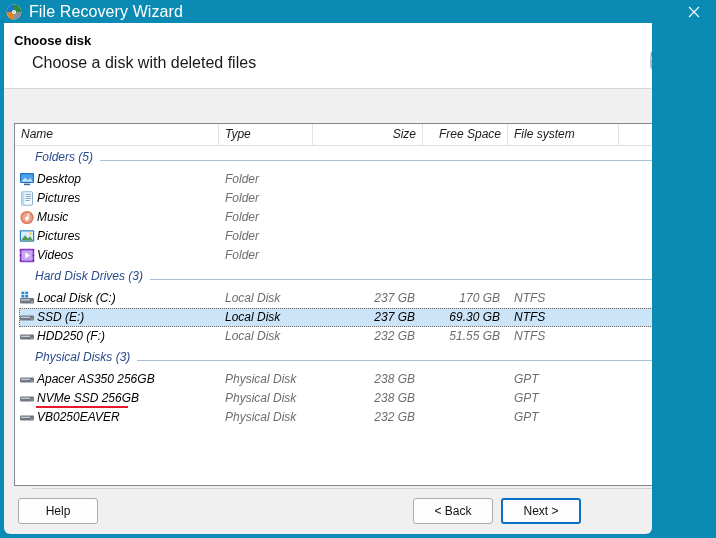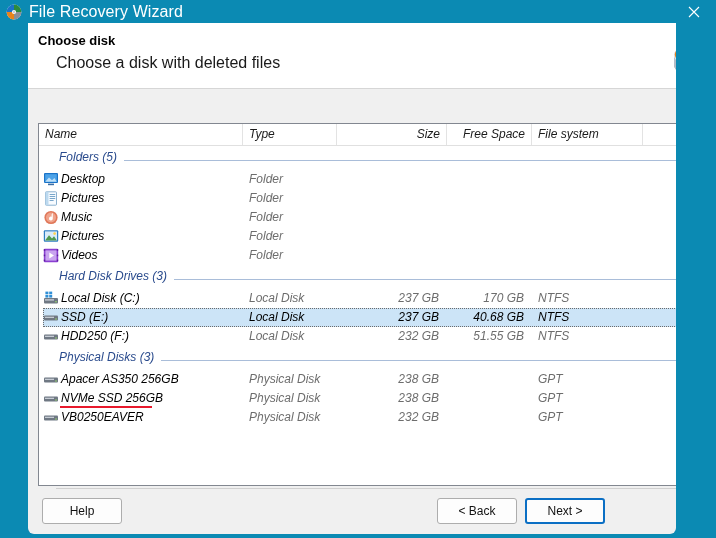--- a/index.html
+++ b/index.html
@@ -37,21 +37,20 @@
     cursor:default;
   }
   #close-btn svg { display:block; }
 
   
   #dialog {
     position:absolute; left:4px; top:23px; width:648px; height:511px;
     background:#0369a1;
     border-bottom-left-radius:6px; border-bottom-right-radius:6px;
     overflow:hidden;
-    margin-left:24px;
   }
 
   
   #header {
     position:absolute; left:0; top:0; width:708px; height:65px;
     background:#ffffff;
   }
   #header-title {
     position:absolute; left:10px; top:10px;
     font-size:13px; font-weight:bold; color:#000;
@@ -341,21 +340,21 @@
             <div class="row selected">
               <div class="row-sel-bg"></div>
               <span class="row-icon"><svg width="16" height="15" viewBox="0 0 16 15">
                   <rect x="1" y="5.6" width="14" height="5" rx="1" fill="#6f7883"></rect>
                   <rect x="2" y="6.7" width="9" height="1.3" fill="#c6ccd4"></rect>
                   <circle cx="13" cy="9.1" r="0.75" fill="#9ee06a"></circle>
                 </svg></span>
               <span class="cell-name">SSD (E:)</span>
               <span class="cell" style="left: 204px; width: 86px; padding-left: 6px;">Local Disk</span>
               <span class="cell num" style="left: 298px; width: 102px;">237 GB</span>
-              <span class="cell num" style="left: 408px; width: 77px;">40.68 GB</span>
+              <span class="cell num" style="left: 408px; width: 77px;">69.30 GB</span>
               <span class="cell" style="left: 493px; width: 103px; padding-left: 6px;">NTFS</span>
             </div>
             <div class="row">
               <span class="row-icon"><svg width="16" height="15" viewBox="0 0 16 15">
                   <rect x="1" y="5.6" width="14" height="5" rx="1" fill="#6f7883"></rect>
                   <rect x="2" y="6.7" width="9" height="1.3" fill="#c6ccd4"></rect>
                   <circle cx="13" cy="9.1" r="0.75" fill="#9ee06a"></circle>
                 </svg></span>
               <span class="cell-name">HDD250 (F:)</span>
               <span class="cell" style="left: 204px; width: 86px; padding-left: 6px;">Local Disk</span>

